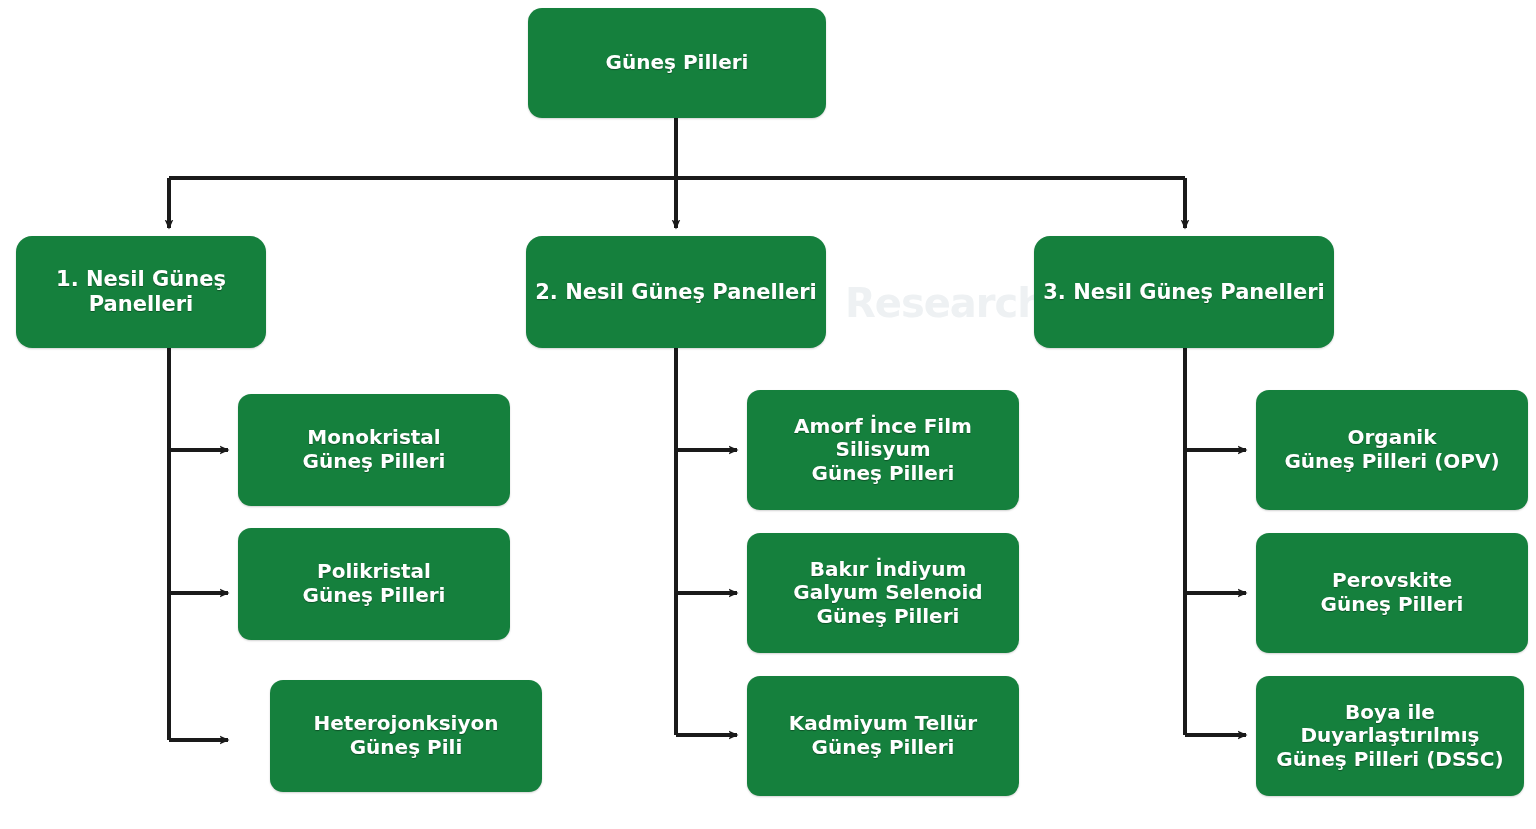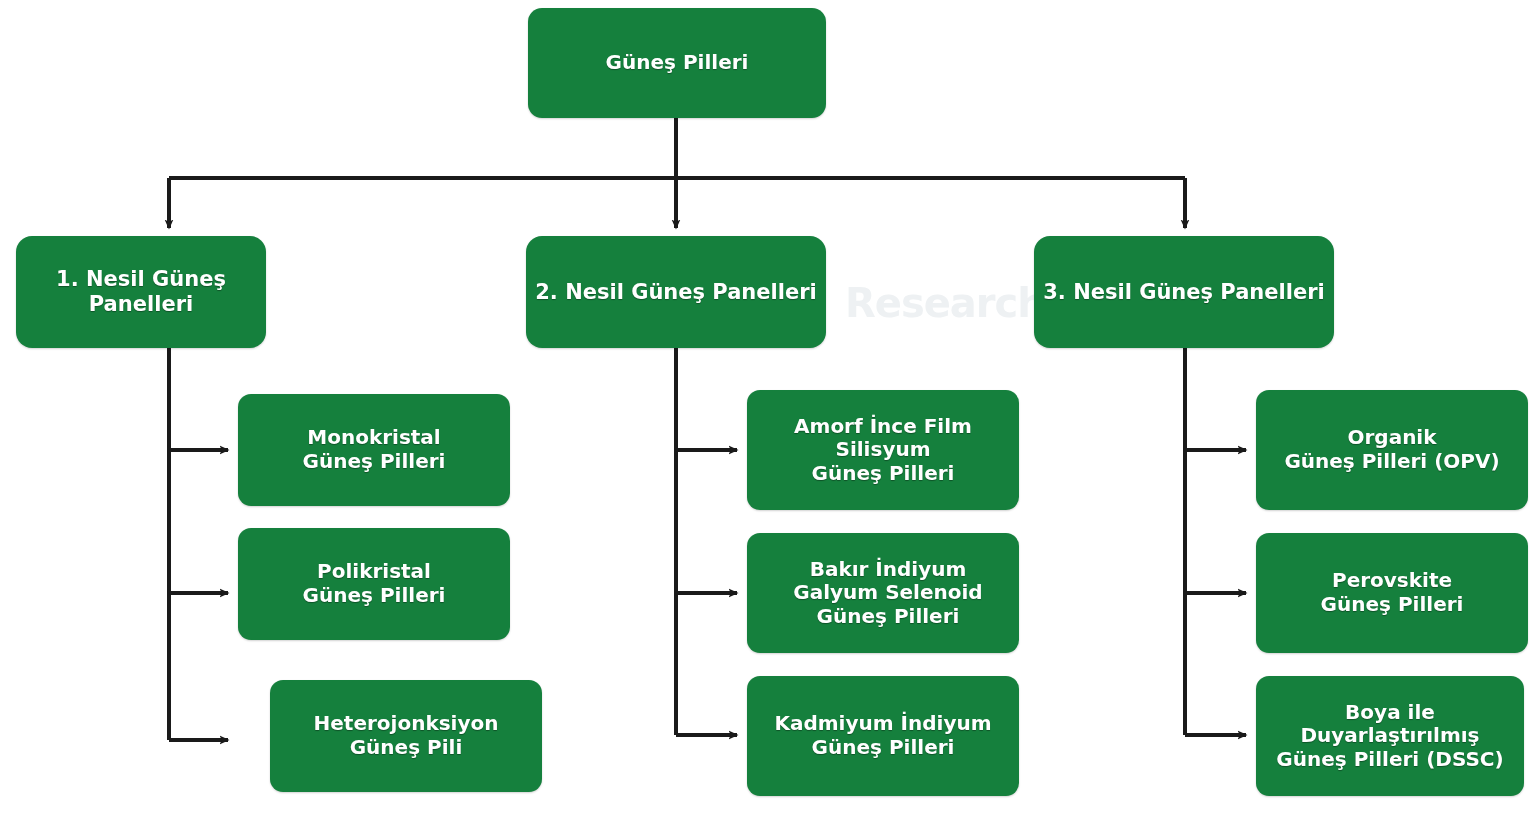--- a/index.html
+++ b/index.html
@@ -141,21 +141,21 @@
     <span class="lines">Amorf İnce Film
 Silisyum
 Güneş Pilleri</span>
   </div>
   <div class="node leaf" style="left:747px; top:533px; width:272px; height:120px;padding-left:18px;">
     <span class="lines">Bakır İndiyum
 Galyum Selenoid
 Güneş Pilleri</span>
   </div>
   <div class="node leaf" style="left:747px; top:676px; width:272px; height:120px;">
-    <span class="lines">Kadmiyum İndiyum
+    <span class="lines">Kadmiyum Tellür
 Güneş Pilleri</span>
   </div>
 
   <div class="node leaf" style="left:1256px; top:390px; width:272px; height:120px;">
     <span class="lines">Organik
 Güneş Pilleri (OPV)</span>
   </div>
   <div class="node leaf" style="left:1256px; top:533px; width:272px; height:120px;">
     <span class="lines">Perovskite
 Güneş Pilleri</span>

